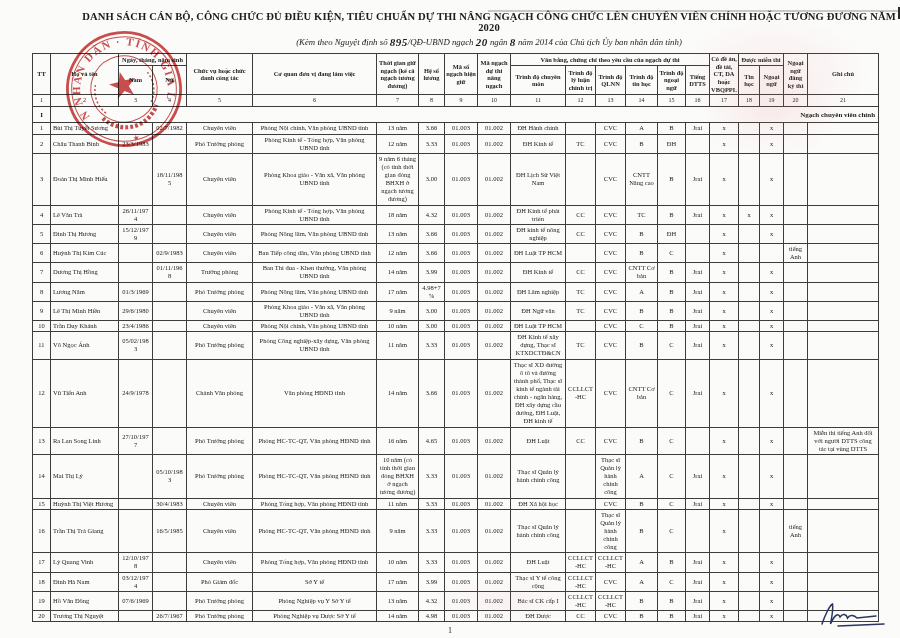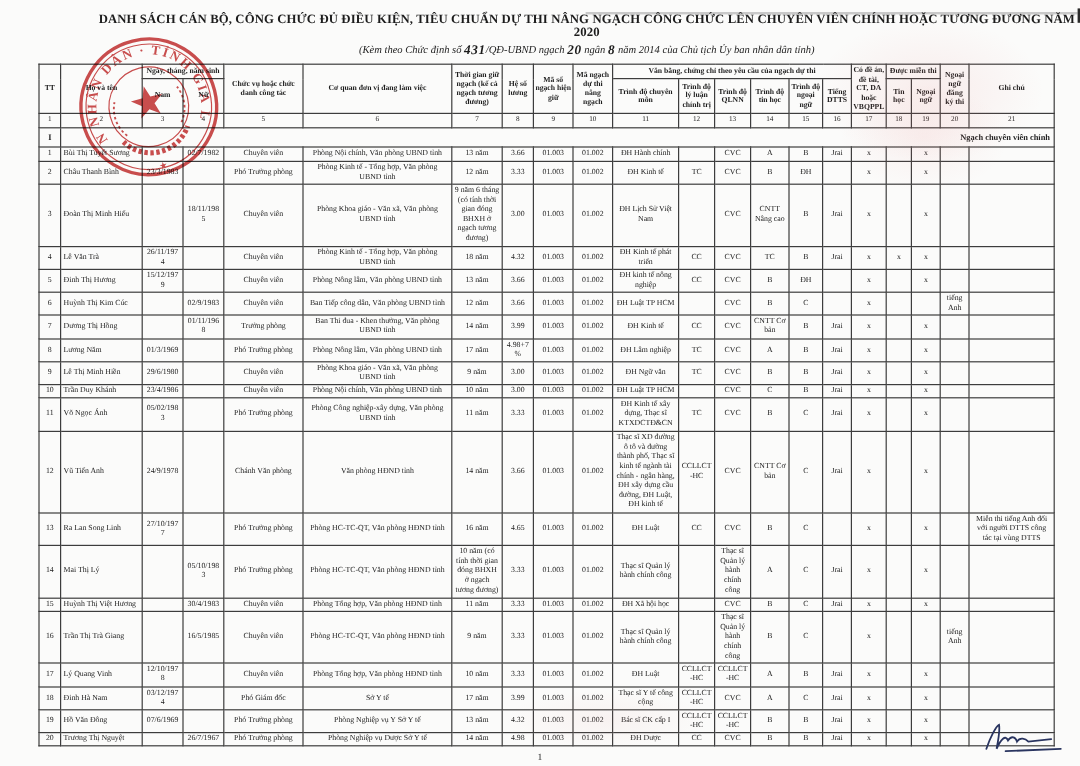--- a/index.html
+++ b/index.html
@@ -39,22 +39,22 @@
 
   <div class="scan-line"></div>
   <div class="scan-tick"></div>
   <div class="smudge s1"></div>
   <div class="smudge s2"></div>
   <div class="smudge s3"></div>
 
   <div class="doc-header">
     <div class="doc-title">DANH SÁCH CÁN BỘ, CÔNG CHỨC ĐỦ ĐIỀU KIỆN, TIÊU CHUẨN DỰ THI NÂNG NGẠCH CÔNG CHỨC LÊN CHUYÊN VIÊN CHÍNH HOẶC TƯƠNG ĐƯƠNG NĂM 2020</div>
     <div class="doc-subtitle">
-      <span>(Kèm theo Chức định số</span>
-      <span class="hand">431</span><span>/QĐ-UBND ngạch</span>
+      <span>(Kèm theo Nguyệt định số</span>
+      <span class="hand">895</span><span>/QĐ-UBND ngạch</span>
       <span class="hand">20</span>
       <span>ngân</span>
       <span class="hand">8</span>
       <span>năm 2014 của Chủ tịch Ủy ban nhân dân tỉnh)</span>
     </div>
   </div>
 
   <svg class="stamp" viewBox="0 0 170 170">
     <g fill="none" stroke="#c22f2f">
       <circle cx="85" cy="85" r="80" stroke-width="4"></circle>

